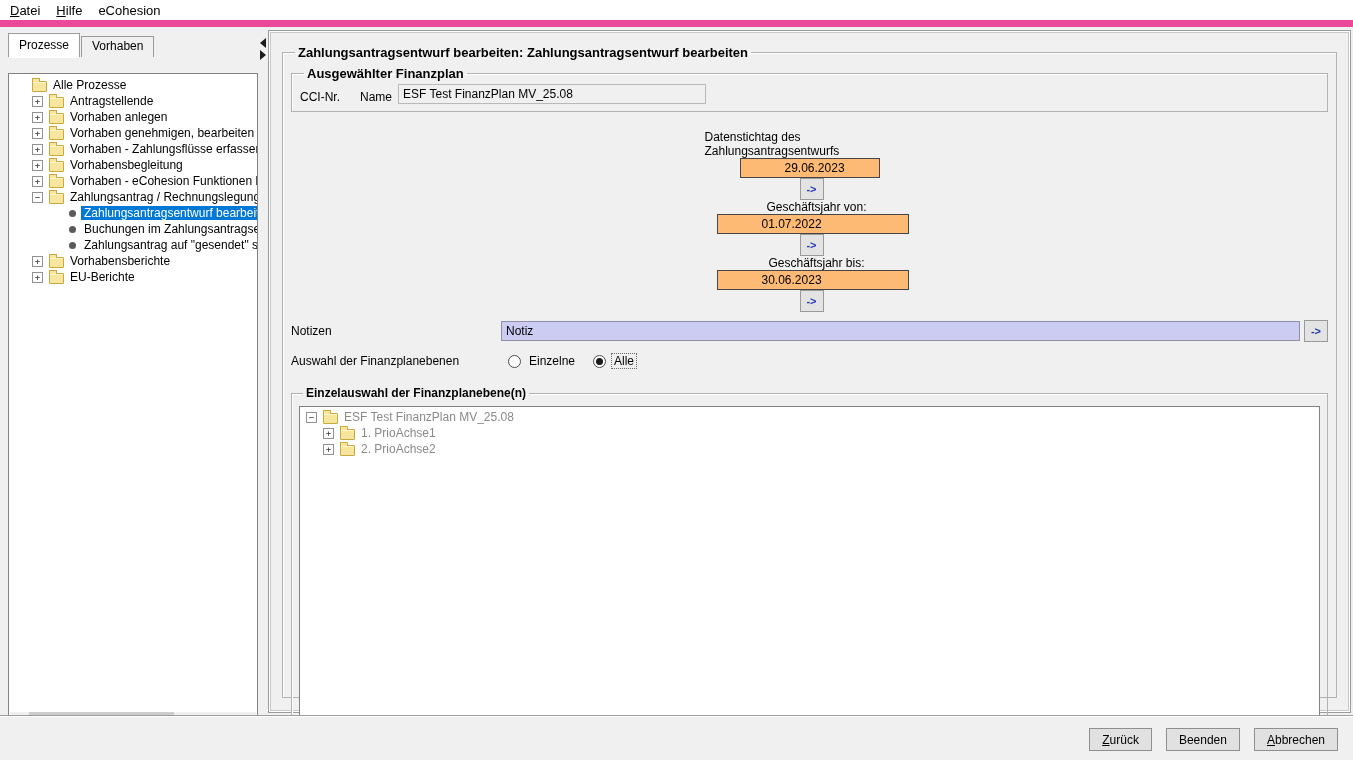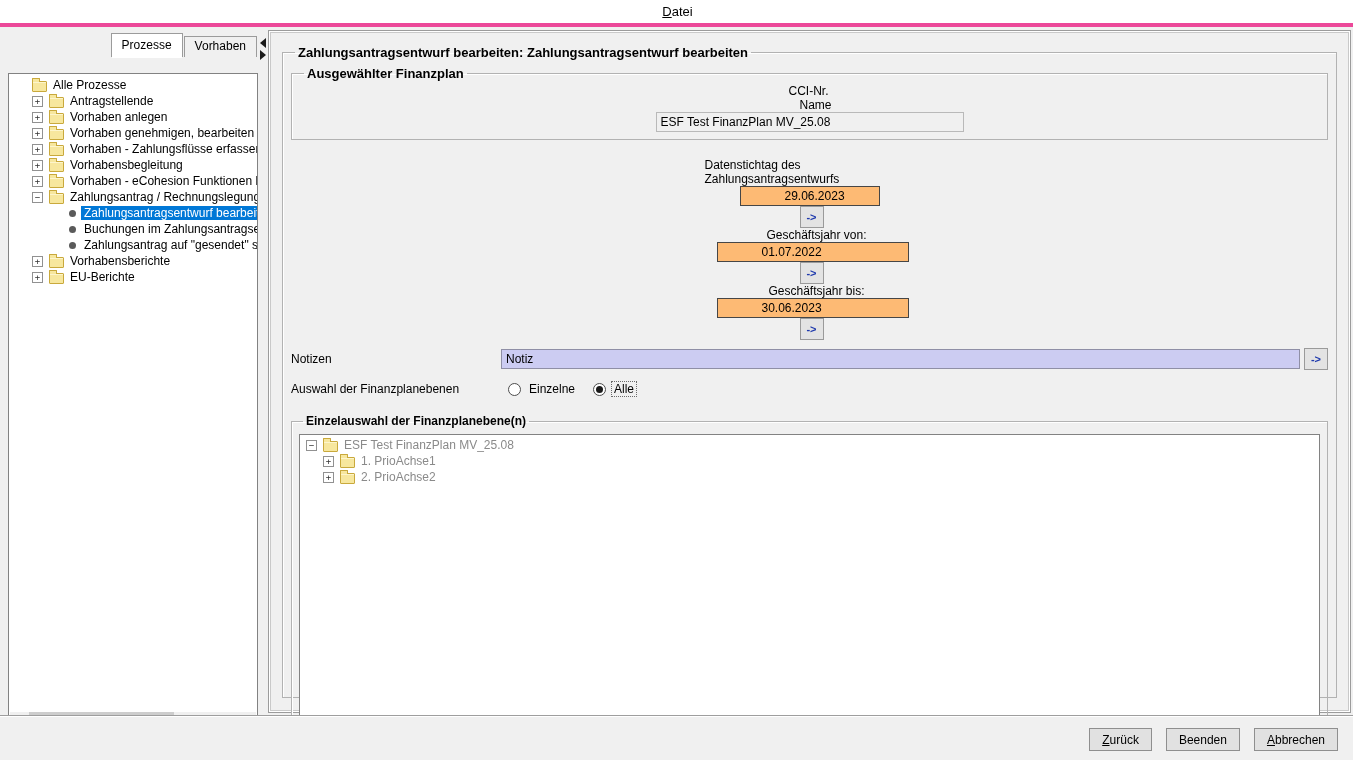--- a/index.html
+++ b/index.html
@@ -5,29 +5,29 @@
   * { margin:0; padding:0; box-sizing:border-box; }
   html,body { width:1353px; height:760px; overflow:hidden; }
   body {
     font-family:"Liberation Sans","DejaVu Sans",sans-serif;
     font-size:12px; color:#000; background:#f0f0f0; position:relative;
   }
 
   
   .menubar {
     position:absolute; left:0; top:0; width:1353px; height:27px;
-    background:#ffffff; border-bottom:4px solid #ec4899;
-    display:flex; align-items:center; padding-left:2px;flex-direction:column;
+    background:#ffffff; border-bottom:7px solid #ec4899;
+    display:flex; align-items:center; padding-left:2px;
   }
   .menu-item { padding:4px 8px; font-size:13px; cursor:default; }
   .menu-item u { text-decoration:underline; }
 
   
   .left-panel { position:absolute; left:8px; top:33px; width:250px; height:682px; }
-  .tabs { display:flex; align-items:flex-end; height:24px; position:relative; z-index:2;justify-content:flex-end; }
+  .tabs { display:flex; align-items:flex-end; height:24px; position:relative; z-index:2; }
   .tab {
     border:1px solid #9b9b9b; border-bottom:none; background:#f0f0f0;
     padding:2px 10px 3px 10px; height:21px; font-size:12px; margin-right:1px;
   }
   .tab.active { background:#ffffff; height:24px; padding-top:4px; position:relative; }
   .tab.active::after { content:''; position:absolute; left:0; right:0; bottom:-1px; height:1px; background:#ffffff; }
   .tree-box {
     position:absolute; left:0; top:40px; width:250px; height:658px;
     background:#ffffff; border:1px solid #828282; overflow:hidden;
   }
@@ -82,21 +82,21 @@
     box-shadow:inset 0 0 0 1px #ffffff, inset 0 0 0 2px #c9c9c9;
     padding:14px 13px;
   }
   fieldset { border:1px solid #b2b2b2; box-shadow:inset 0 1px 0 #fff, inset 1px 0 0 #fff; }
   legend { font-weight:bold; padding:0 3px; margin-left:4px; }
   .outer-group { width:100%; height:100%; padding:4px 8px 8px 8px; }
   .outer-group > legend { font-size:13px; }
 
   .finanzplan-group { margin:2px 0 0 0; padding:3px 8px 7px 8px; }
   .finanzplan-group legend { font-size:13px; }
-  .fp-row { display:flex; align-items:center;flex-direction:column; }
+  .fp-row { display:flex; align-items:flex-end; }
   .field {
     height:20px; border:1px solid #b9b9b9; background:#f0f0f0;
     padding:2px 4px; font-size:12px; display:flex; align-items:center; white-space:nowrap; overflow:hidden;
   }
   .field.readonly { background:#f0f0f0; }
   .field.editable { background:#fdba74; border:1px solid #464646;padding-left:44px; }
   .field.notiz { background:#ccccf2; border:1px solid #8f8fa6; }
 
   .form-row { display:flex; align-items:center; margin-top:8px; }
   .form-label { width:210px; flex:none; font-size:12px; }

